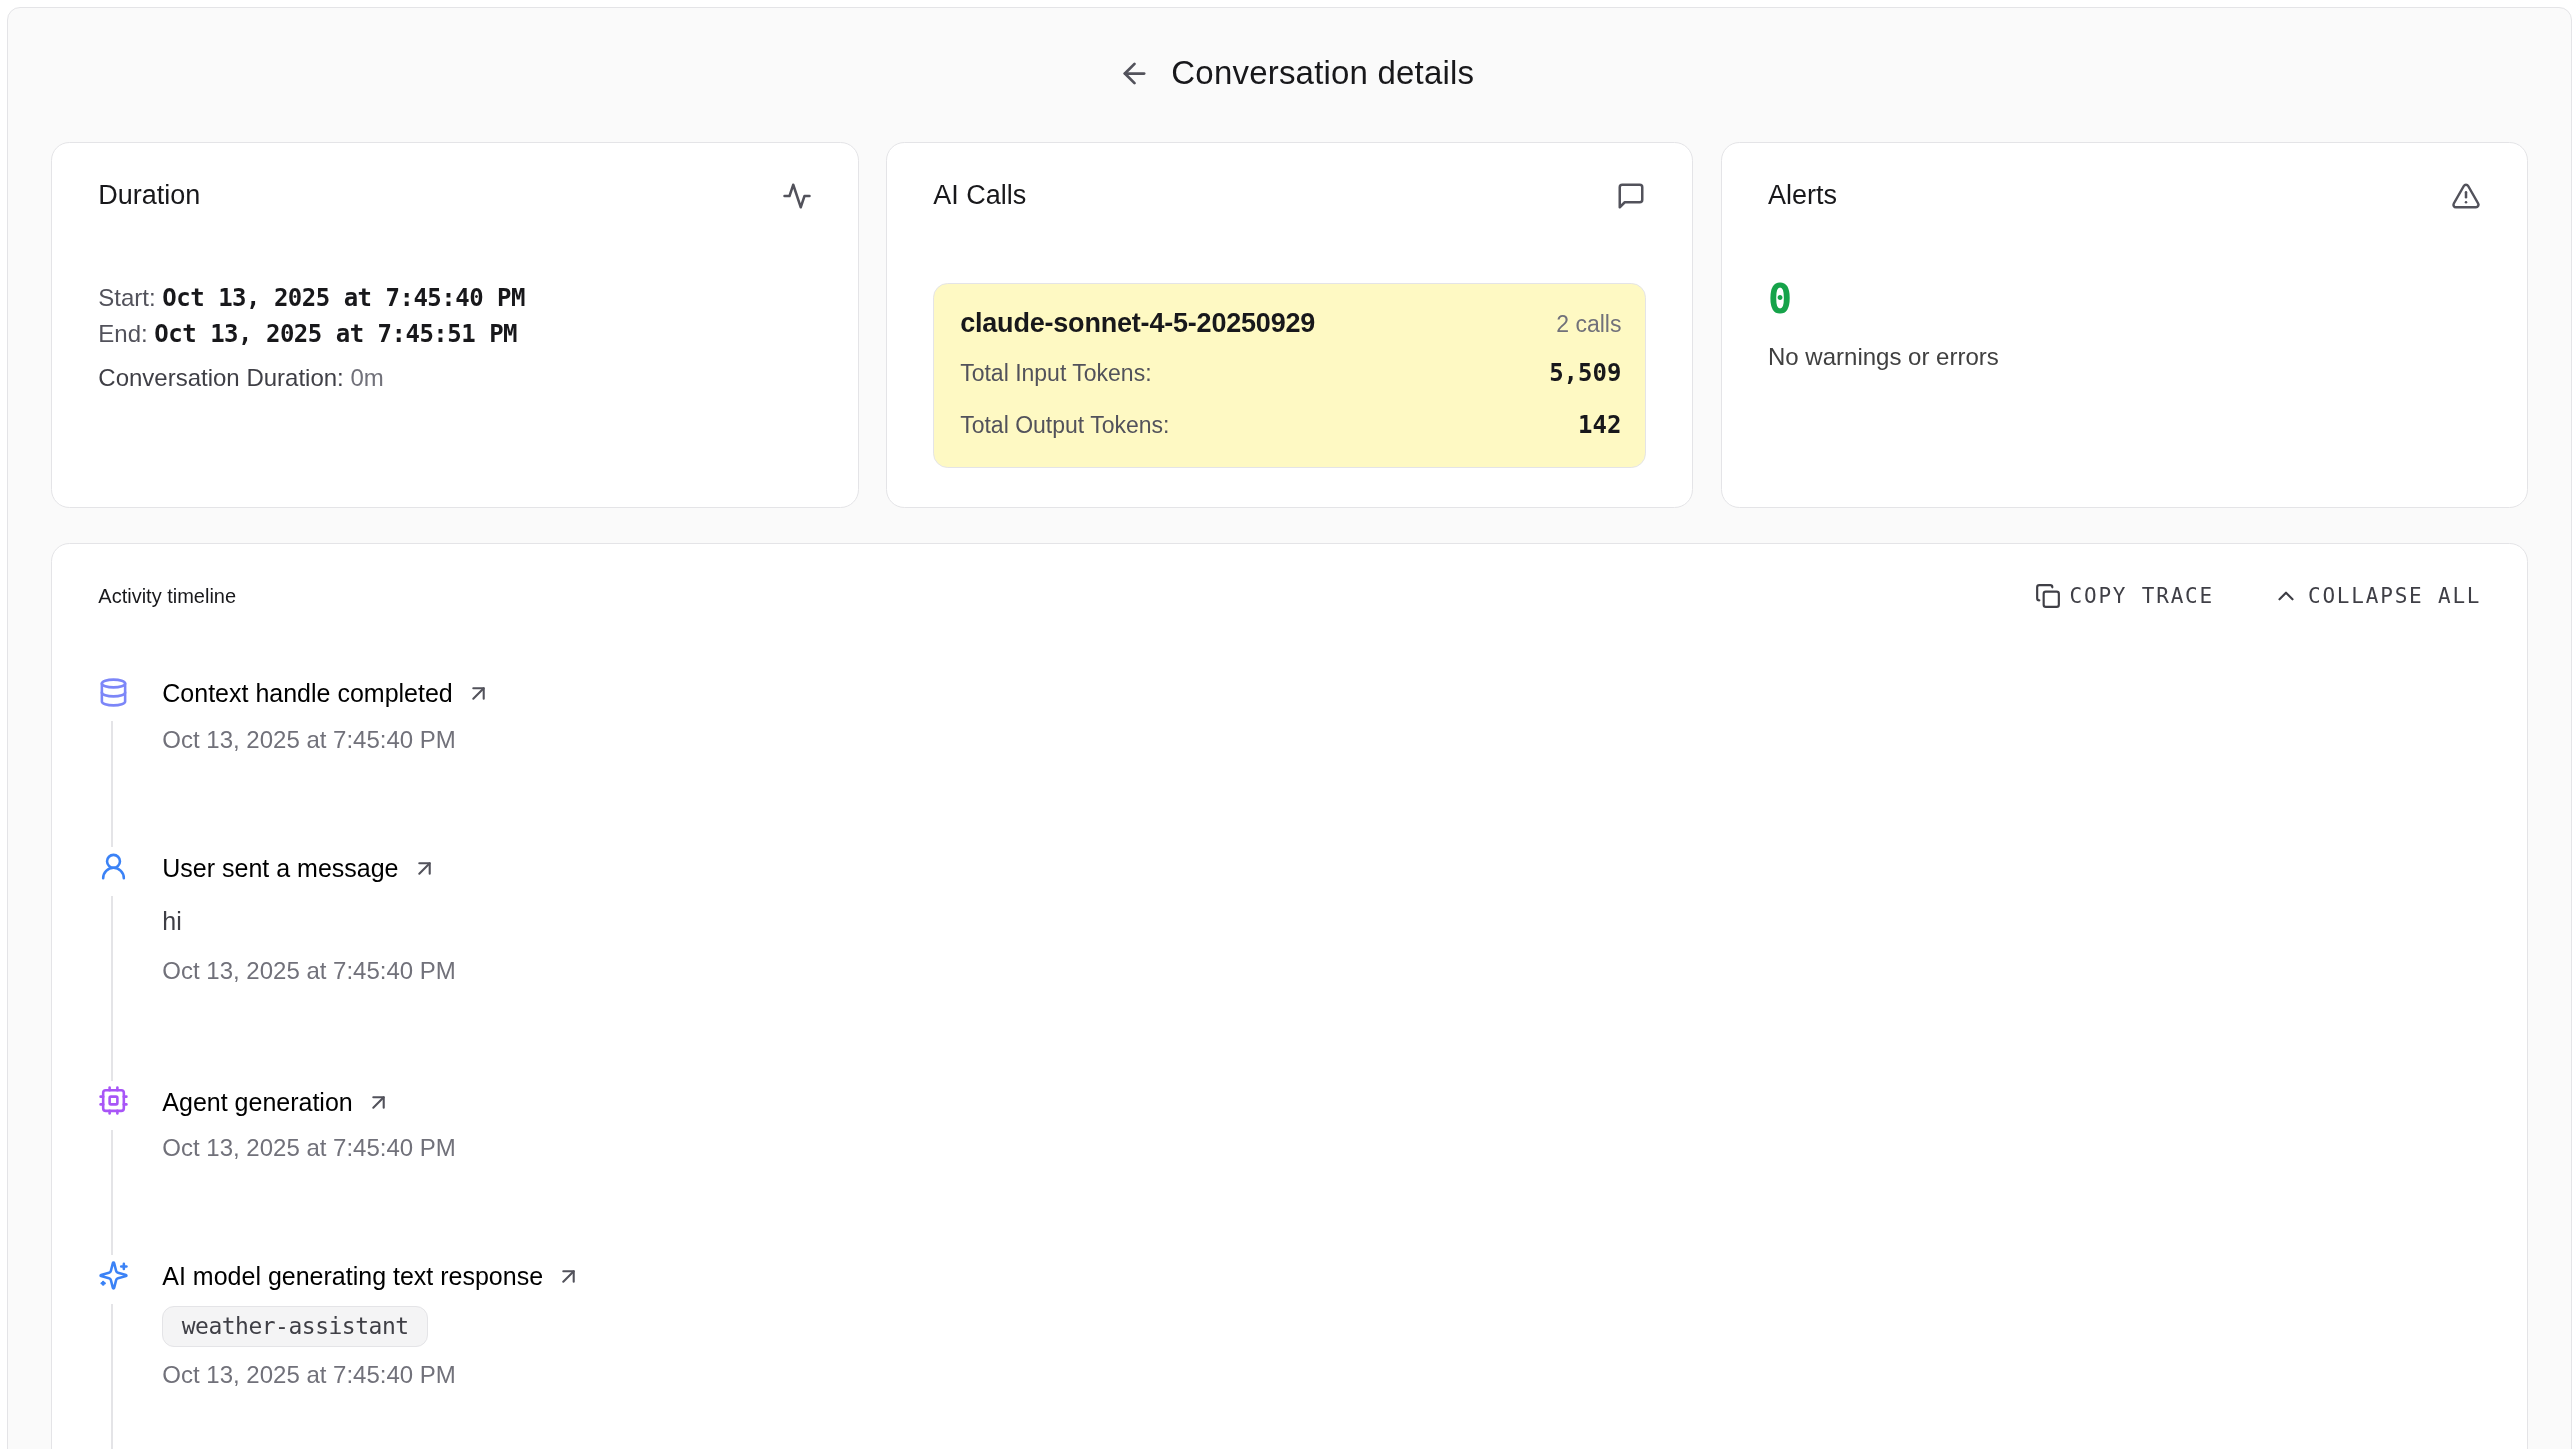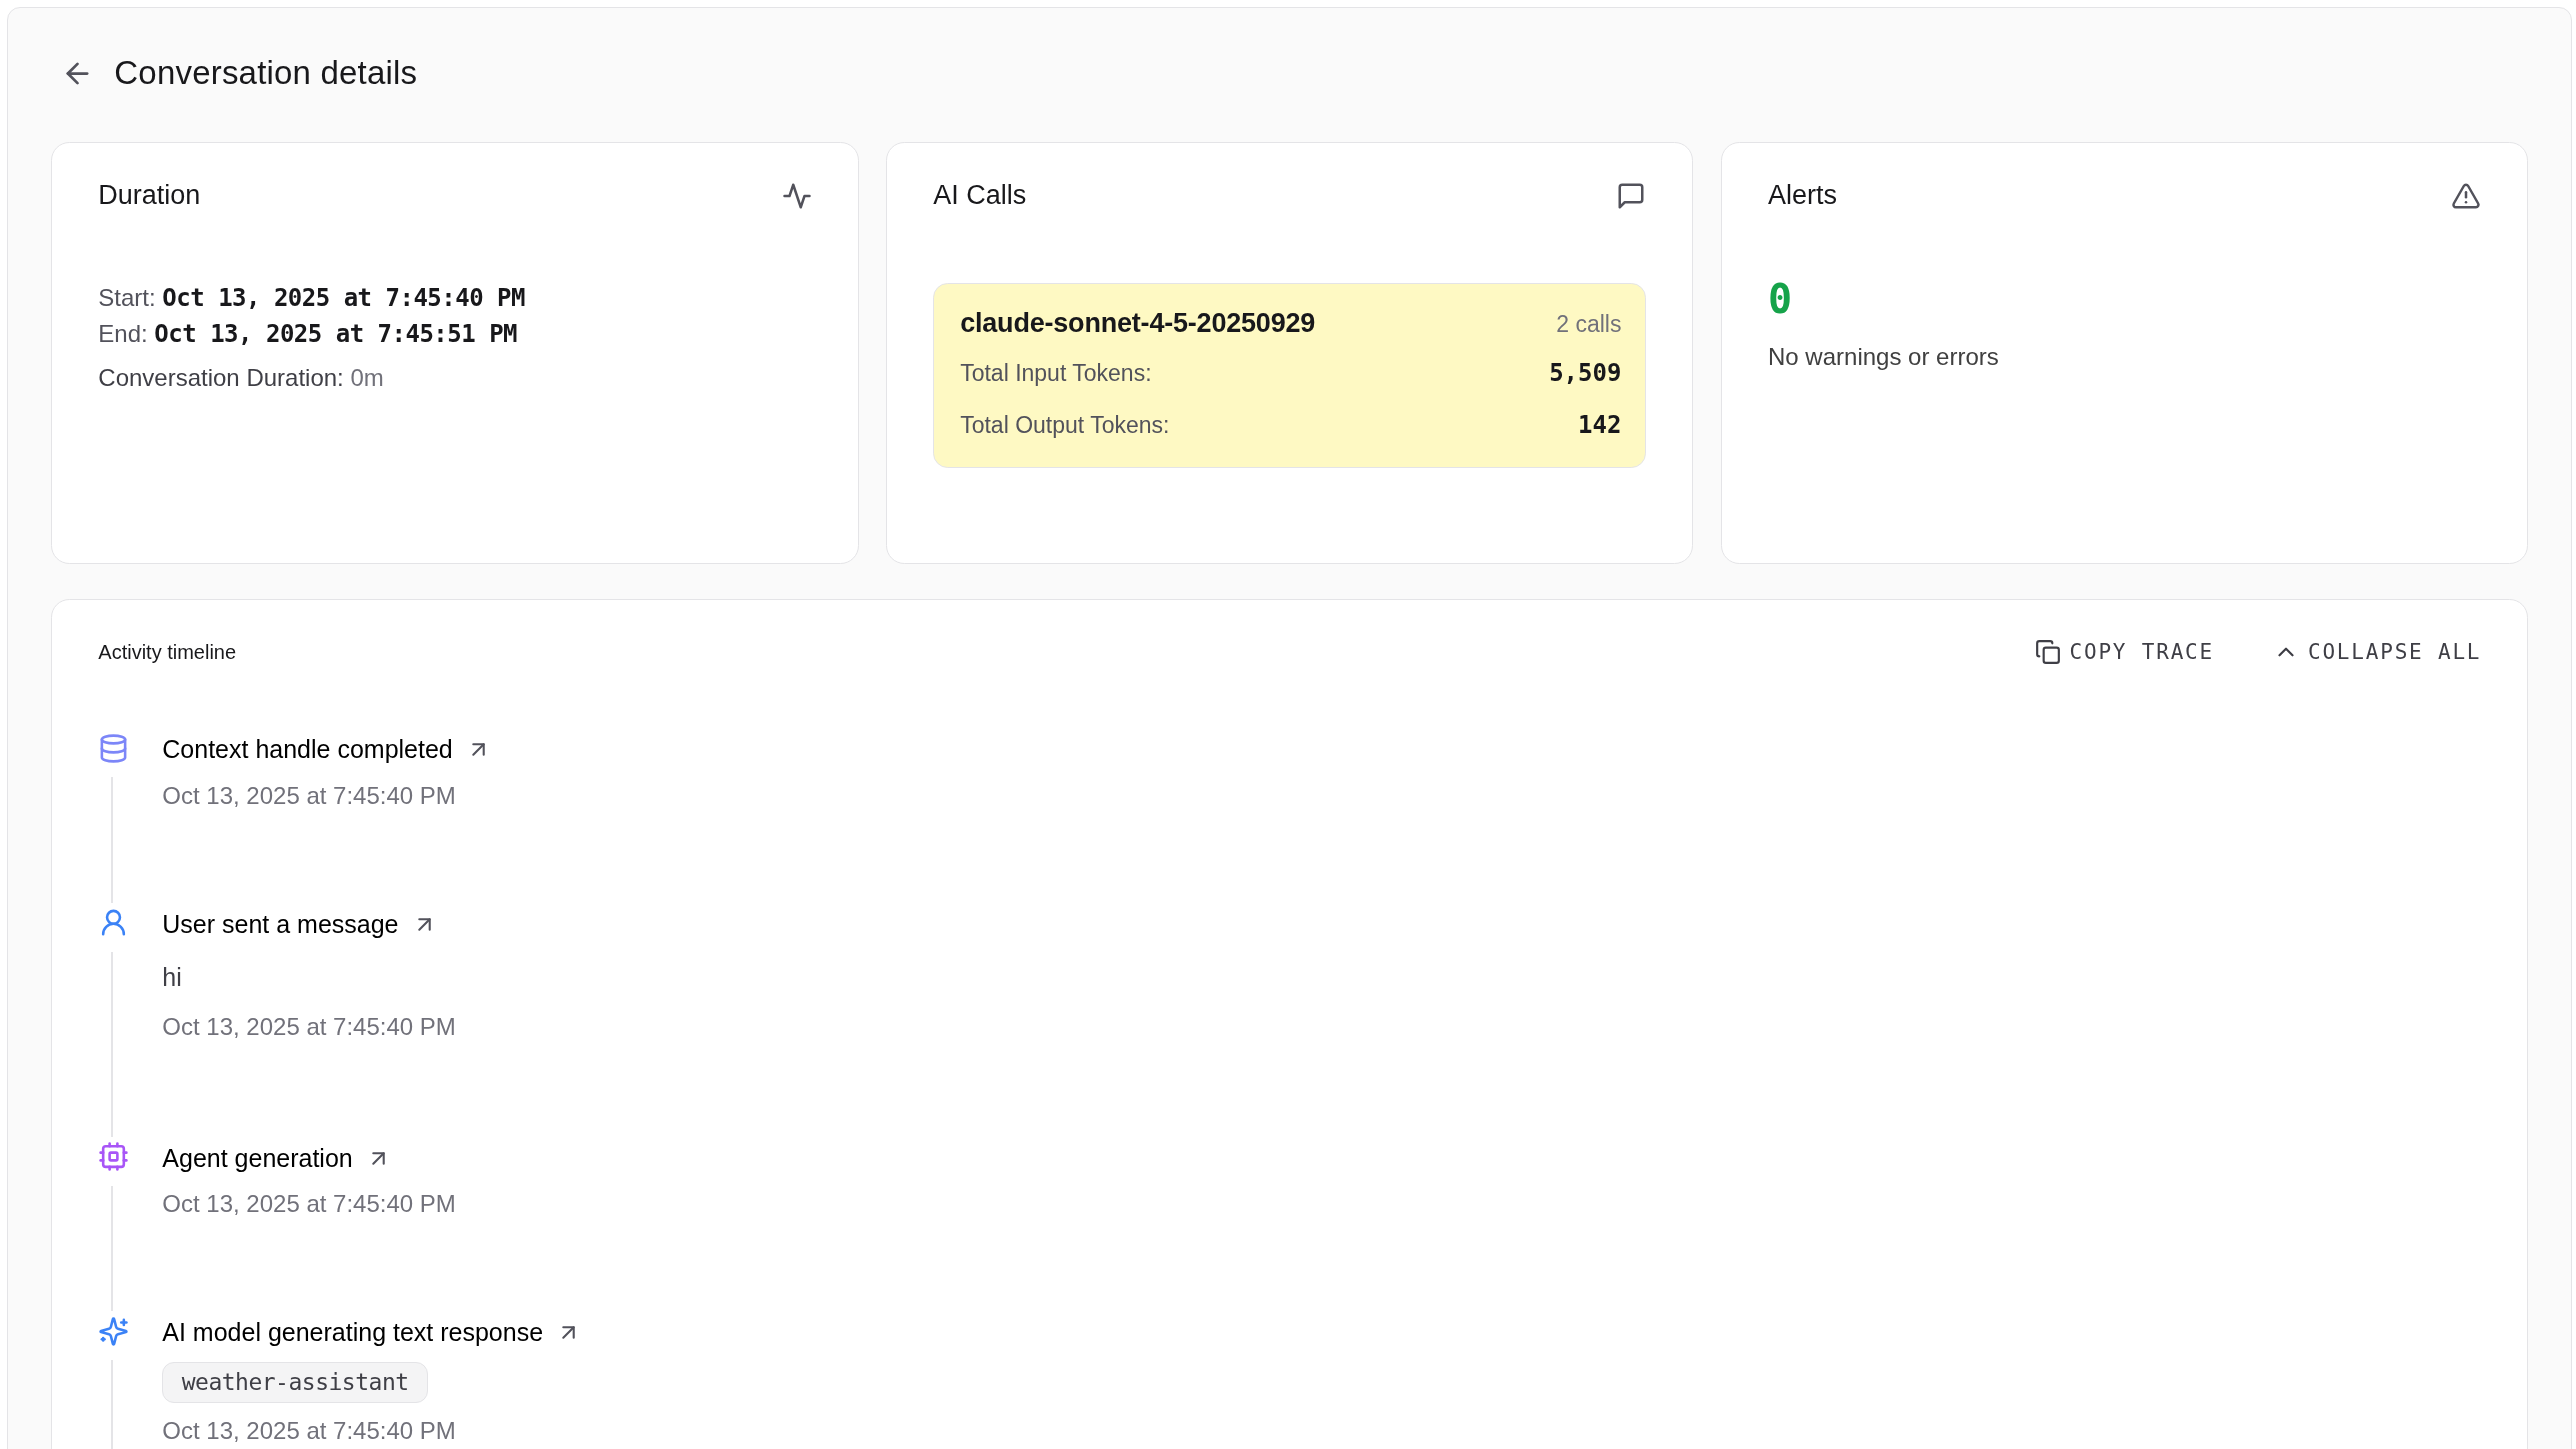--- a/index.html
+++ b/index.html
@@ -4,35 +4,35 @@
 <style>
   * { margin:0; padding:0; box-sizing:border-box; }
   html,body { width:2576px; height:1450px; background:#ffffff; overflow:hidden;
     font-family:"Liberation Sans", sans-serif; }
 
   .panel { position:absolute; left:7.3px; top:7.3px; width:2565px; height:1461px;
     background:#fafafa; border:0.9px solid #e4e4e7; border-radius:13px 13px 0 0; }
 
   
   .topbar { display:flex; align-items:center; justify-content:space-between;
-    padding:46px 40px 0 53px; }
+    padding:46px 40px 0 53px;flex-direction:column; }
   .title-group { display:flex; align-items:center; gap:20px; }
   .back-btn { background:none; border:none; cursor:pointer; display:flex; align-items:center; color:#52525b; }
   .back-btn svg { width:33px; height:33px; }
   .page-title { font-size:33px; font-weight:500; color:#18181b; letter-spacing:0.2px; }
   .toplinks { display:flex; align-items:center; gap:40px; }
   .toplink { font-family:"DejaVu Sans Mono", monospace; font-size:21px; color:#44403c;
     letter-spacing:1.4px; text-decoration:underline; text-underline-offset:8.3px;
     text-decoration-thickness:1.8px; display:flex; align-items:center; gap:9.2px; cursor:pointer; }
   .toplink svg { width:22px; height:22px; color:#a8a29e; }
 
   
   .cards { display:flex; gap:27.6px; margin:50px 43px 0 43px; }
   .card { flex:1; background:#ffffff; border:0.9px solid #e4e4e7; border-radius:18.4px;
-    height:422px; padding:37px 46px; position:relative; }
+    height:366px; padding:37px 46px; position:relative; }
   .card-head { display:flex; align-items:center; justify-content:space-between; }
   .card-title { font-size:27px; font-weight:500; color:#18181b; }
   .card-head-icon { color:#52525b; display:flex; }
   .card-head-icon svg { width:30px; height:30px; }
 
   .duration-body { margin-top:73px; }
   .drow { font-size:24px; color:#52525b; margin-bottom:7.3px; line-height:28.5px; }
   .drow .dval { font-family:"DejaVu Sans Mono", monospace; font-weight:bold; color:#18181b;
     font-size:24px; letter-spacing:-0.5px; }
   .drow-conv { margin-top:15.6px; color:#3f3f46; }

